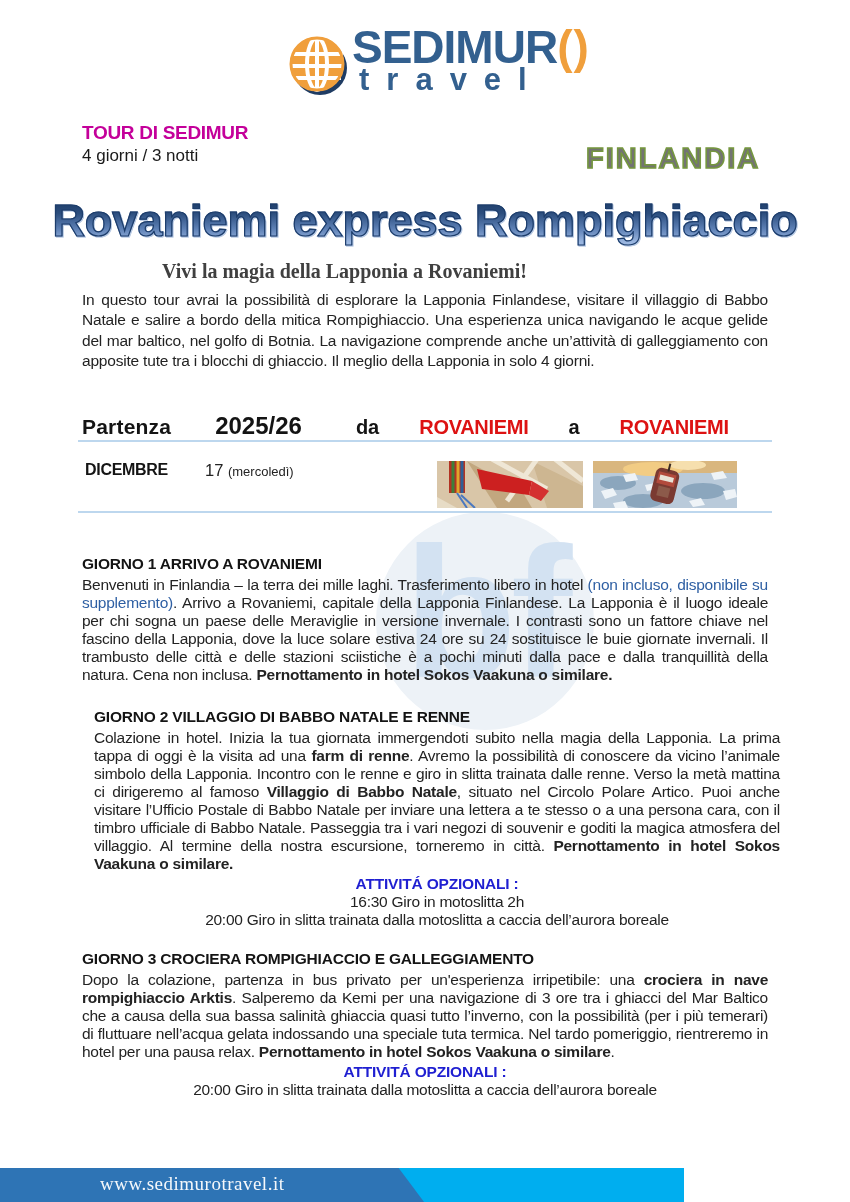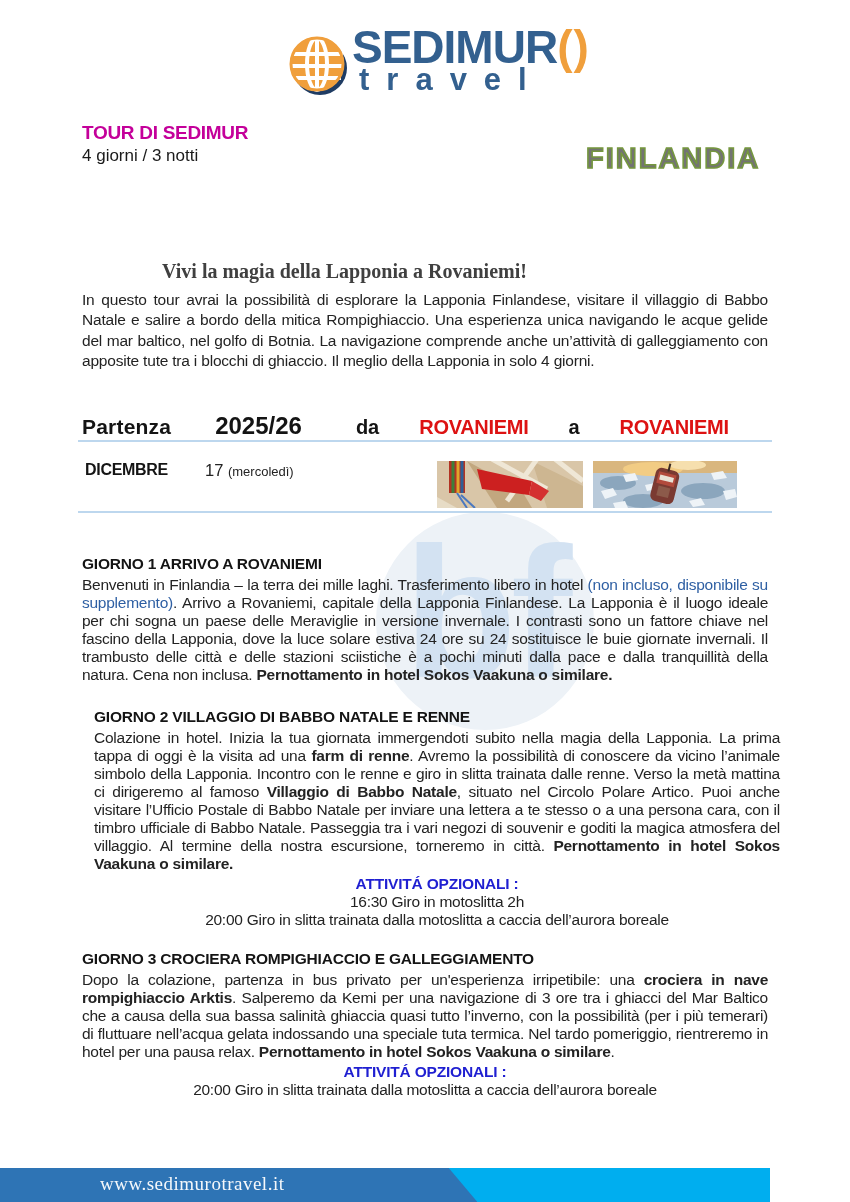--- a/index.html
+++ b/index.html
@@ -95,21 +95,21 @@
   .seg-blue{color:#2e5fa3;}
   .optional-label{
     margin-top:2px;text-align:center;
     font-size:15.5px;font-weight:bold;color:#1f1fd1;letter-spacing:-0.2px;
   }
   .optional-item{
     text-align:center;font-size:15.5px;line-height:1.16;letter-spacing:-0.25px;color:#232323;
   }
   
   .footer{
-    left:0;bottom:0;width:770px;height:34px;background:#00aeef;
+    left:0;bottom:0;width:684px;height:34px;background:#00aeef;
   }
   .footer-dark{
     position:absolute;left:0;top:0;height:100%;width:62%;
     background:#2e74b5;
     clip-path:polygon(0 0, 94% 0, 100% 100%, 0 100%);
   }
   .footer-url{
     position:absolute;left:100px;top:5px;
     font-family:"Liberation Serif", serif;
     font-size:19px;color:#f5f8fb;letter-spacing:0.5px;
@@ -140,20 +140,21 @@
   </div>
   <div class="layer brand">
     <div class="brand-name"><span>SEDIMUR</span><span class="paren">()</span></div>
     <div class="brand-sub">travel</div>
   </div>
   <div class="layer finlandia">FINLANDIA</div>
 
   <div class="layer tour-type">TOUR DI SEDIMUR</div>
   <div class="layer tour-duration">4 giorni / 3 notti</div>
 
+  <div class="layer tour-title">Rovaniemi express Rompighiaccio</div>
   <div class="layer tour-subtitle">Vivi la magia della Lapponia a Rovaniemi!</div>
 
   <div class="layer intro">In questo tour avrai la possibilità di esplorare la Lapponia Finlandese, visitare il villaggio di Babbo Natale e salire a bordo della mitica Rompighiaccio. Una esperienza unica navigando le acque gelide del mar baltico, nel golfo di Botnia. La navigazione comprende anche un’attività di galleggiamento con apposite tute tra i blocchi di ghiaccio. Il meglio della Lapponia in solo 4 giorni.</div>
 
   <div class="layer partenza">
     <span class="p-label">Partenza</span>
     <span class="p-season">2025/26</span>
     <span class="p-word">da</span>
     <span class="p-city">ROVANIEMI</span>
     <span class="p-word small">a</span>

